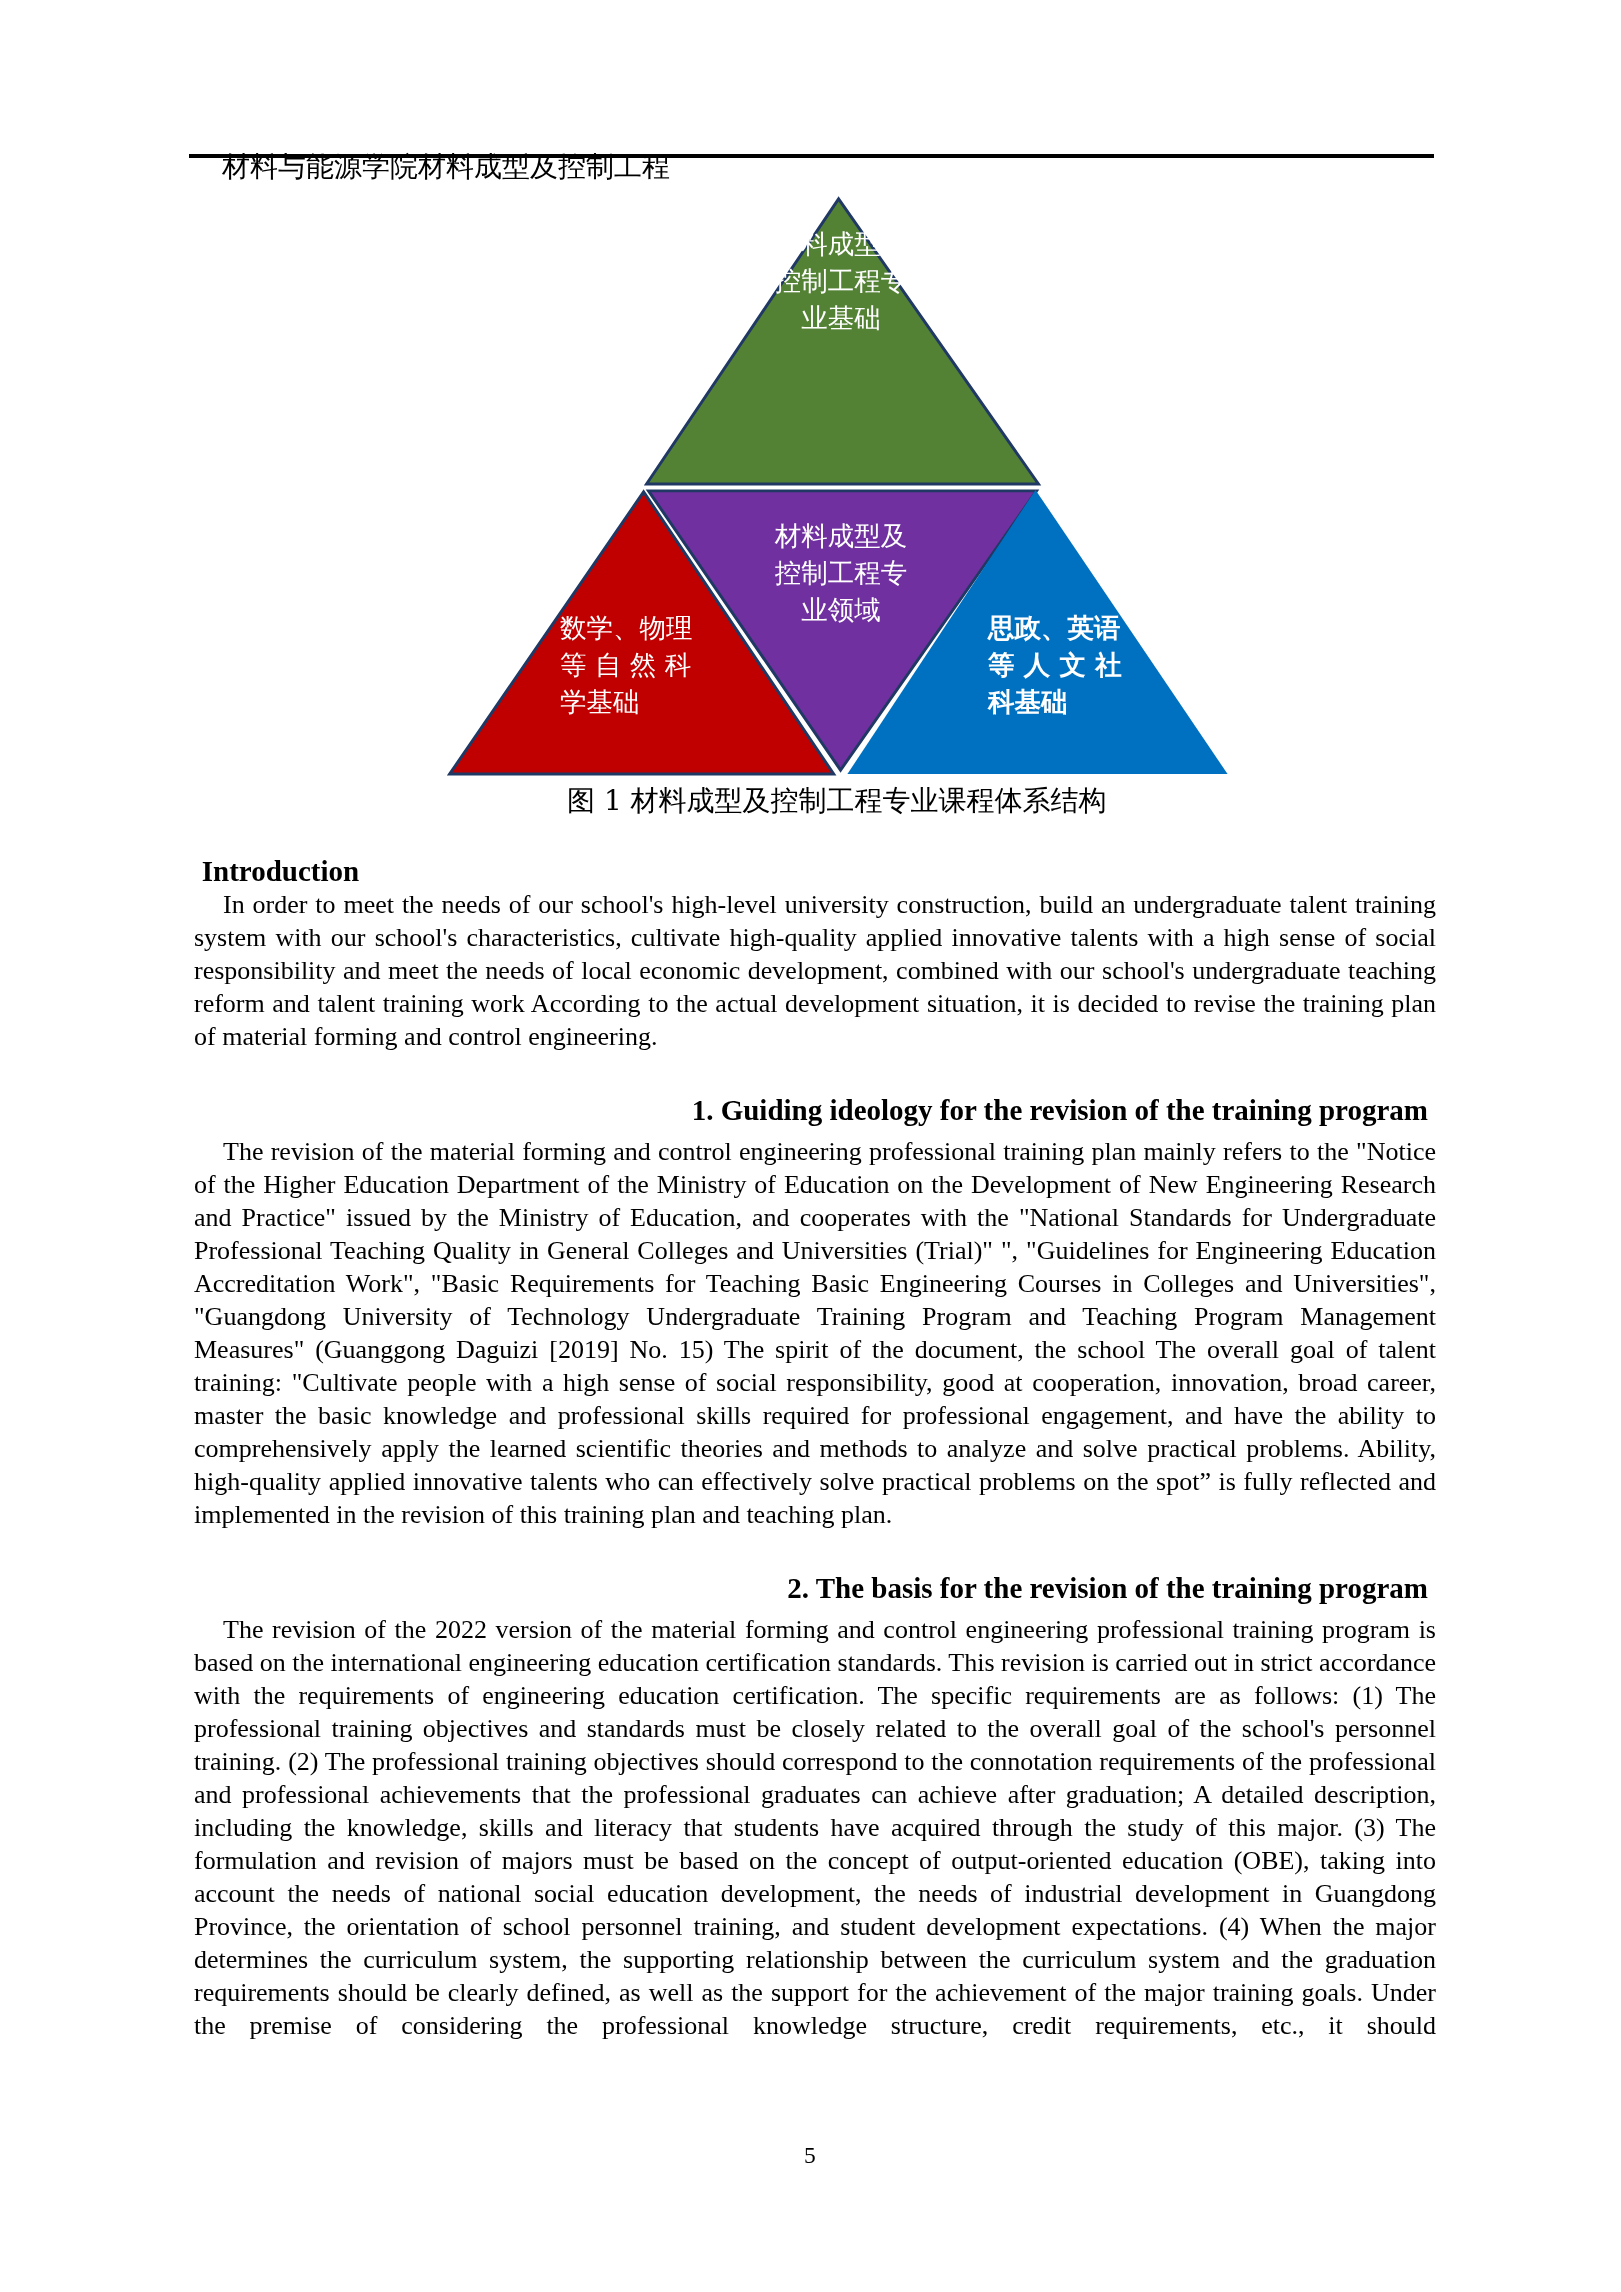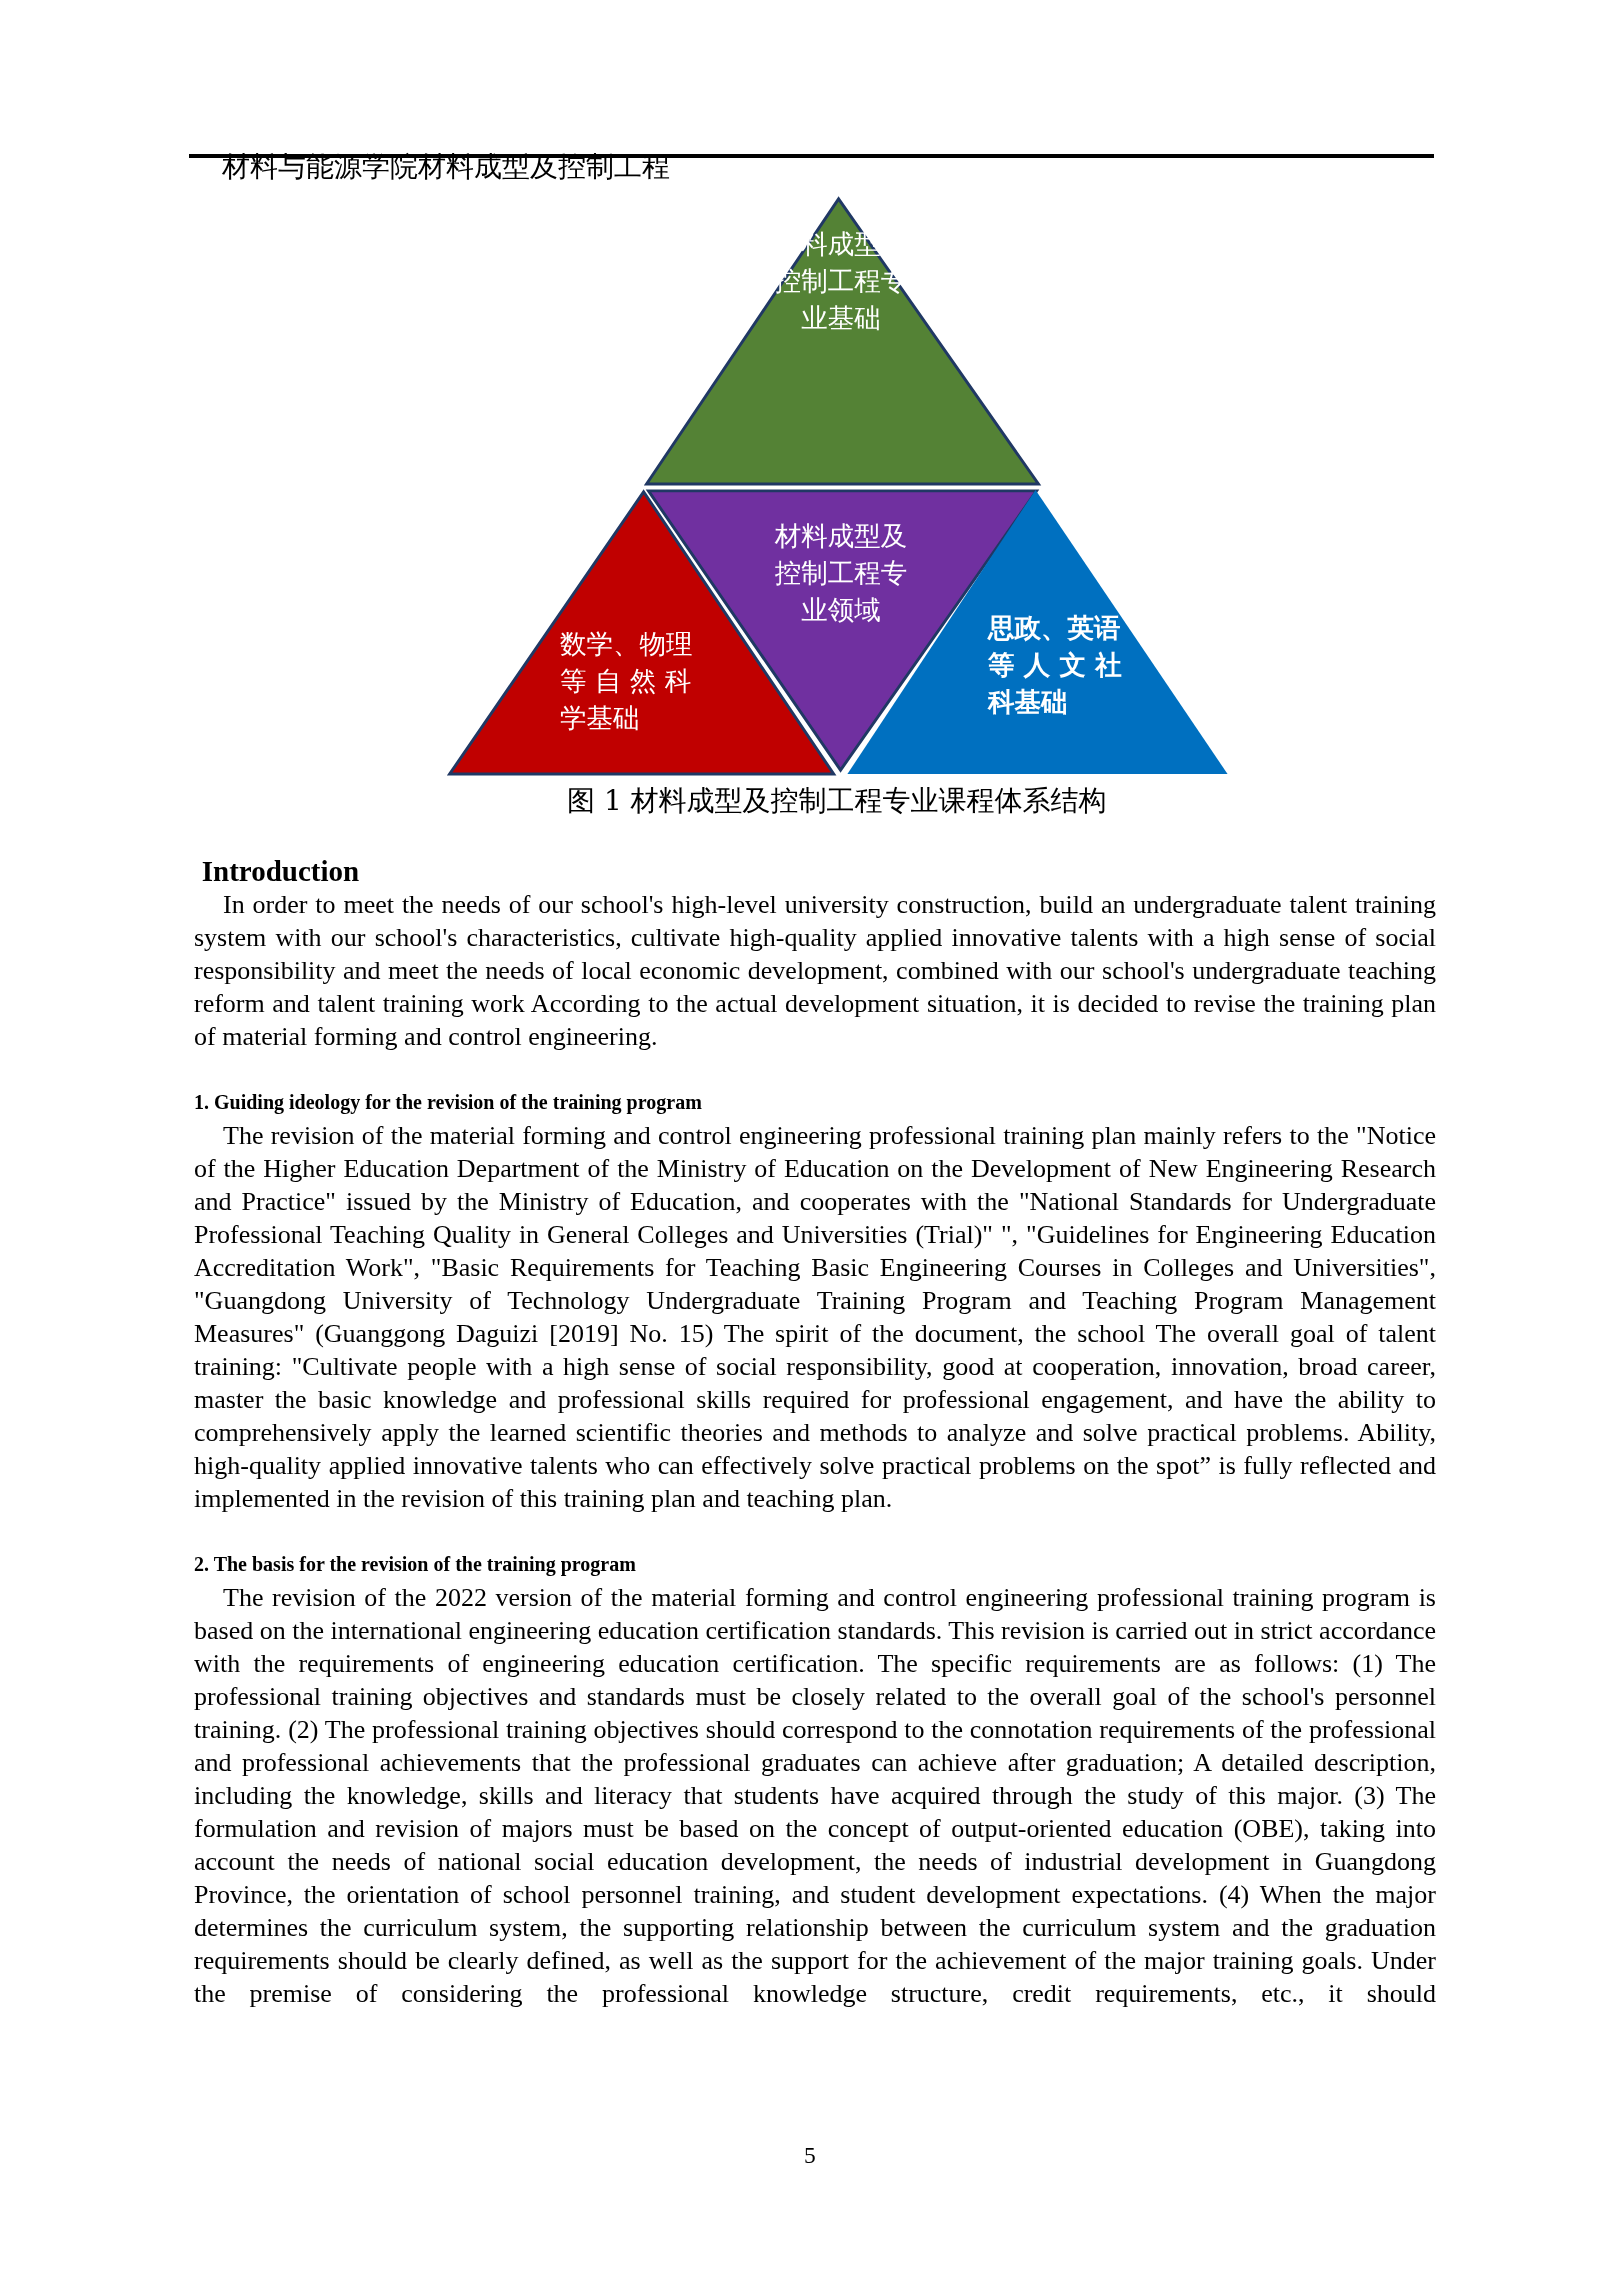--- a/index.html
+++ b/index.html
@@ -10,21 +10,21 @@
   .header-rule { position: absolute; left: 189px; top: 154px; width: 1245px; height: 3.9px; background: #000; }
   .figure { position: absolute; left: 431px; top: 186px; width: 823px; height: 598px; }
   .figure svg { position: absolute; left: 0; top: 0; }
   .tri-label { position: absolute; color: #ffffff; font-size: 26.5px; line-height: 37px;
                font-family: "DejaVu Sans", "Liberation Sans", sans-serif; text-align: center; white-space: nowrap; }
   .tri-label .ln { display: block; }
   .caption { position: absolute; left: 567px; top: 782px; font-size: 28px; white-space: nowrap;
              font-family: "DejaVu Serif", "Liberation Serif", serif; }
   .content { position: absolute; left: 194px; top: 855px; width: 1242px; font-size: 26px; line-height: 33px; }
   .content h2 { font-size: 29px; font-weight: bold; margin: 0 0 0 7.8px; line-height: 33px; }
-  .content h3 { font-size: 20px; font-weight: bold; margin: 0; line-height: 33px; }
+  .content h3 { font-size: 29px; font-weight: bold; margin: 8px; line-height: 33px; text-align: right; }
   .content p { margin: 0; text-align: justify; text-indent: 29px; }
   .gap { height: 33px; }
   .page-number { position: absolute; left: 804px; top: 2142px; font-size: 23.5px;
                  font-family: "Liberation Serif", serif; }
 </style>
 </head>
 <body>
 
 <div class="running-header">材料与能源学院材料成型及控制工程</div>
 <div class="header-rule"></div>
@@ -41,21 +41,21 @@
   <div class="tri-label" style="left:312px; top:39px; width:196px;">
     <span class="ln">材料成型及</span>
     <span class="ln">控制工程专</span>
     <span class="ln">业基础</span>
   </div>
   <div class="tri-label" style="left:312px; top:331px; width:196px;">
     <span class="ln">材料成型及</span>
     <span class="ln">控制工程专</span>
     <span class="ln">业领域</span>
   </div>
-  <div class="tri-label" style="left:129px; top:423px; width:157px; text-align:left;margin-top:16px;">
+  <div class="tri-label" style="left:129px; top:423px; width:157px; text-align:left;">
     <span class="ln">数学、物理</span>
     <span class="ln">等 自 然 科</span>
     <span class="ln">学基础</span>
   </div>
   <div class="tri-label" style="left:557px; top:423px; width:157px; text-align:left;font-weight:bold;">
     <span class="ln">思政、英语</span>
     <span class="ln">等 人 文 社</span>
     <span class="ln">科基础</span>
   </div>
 </div>

